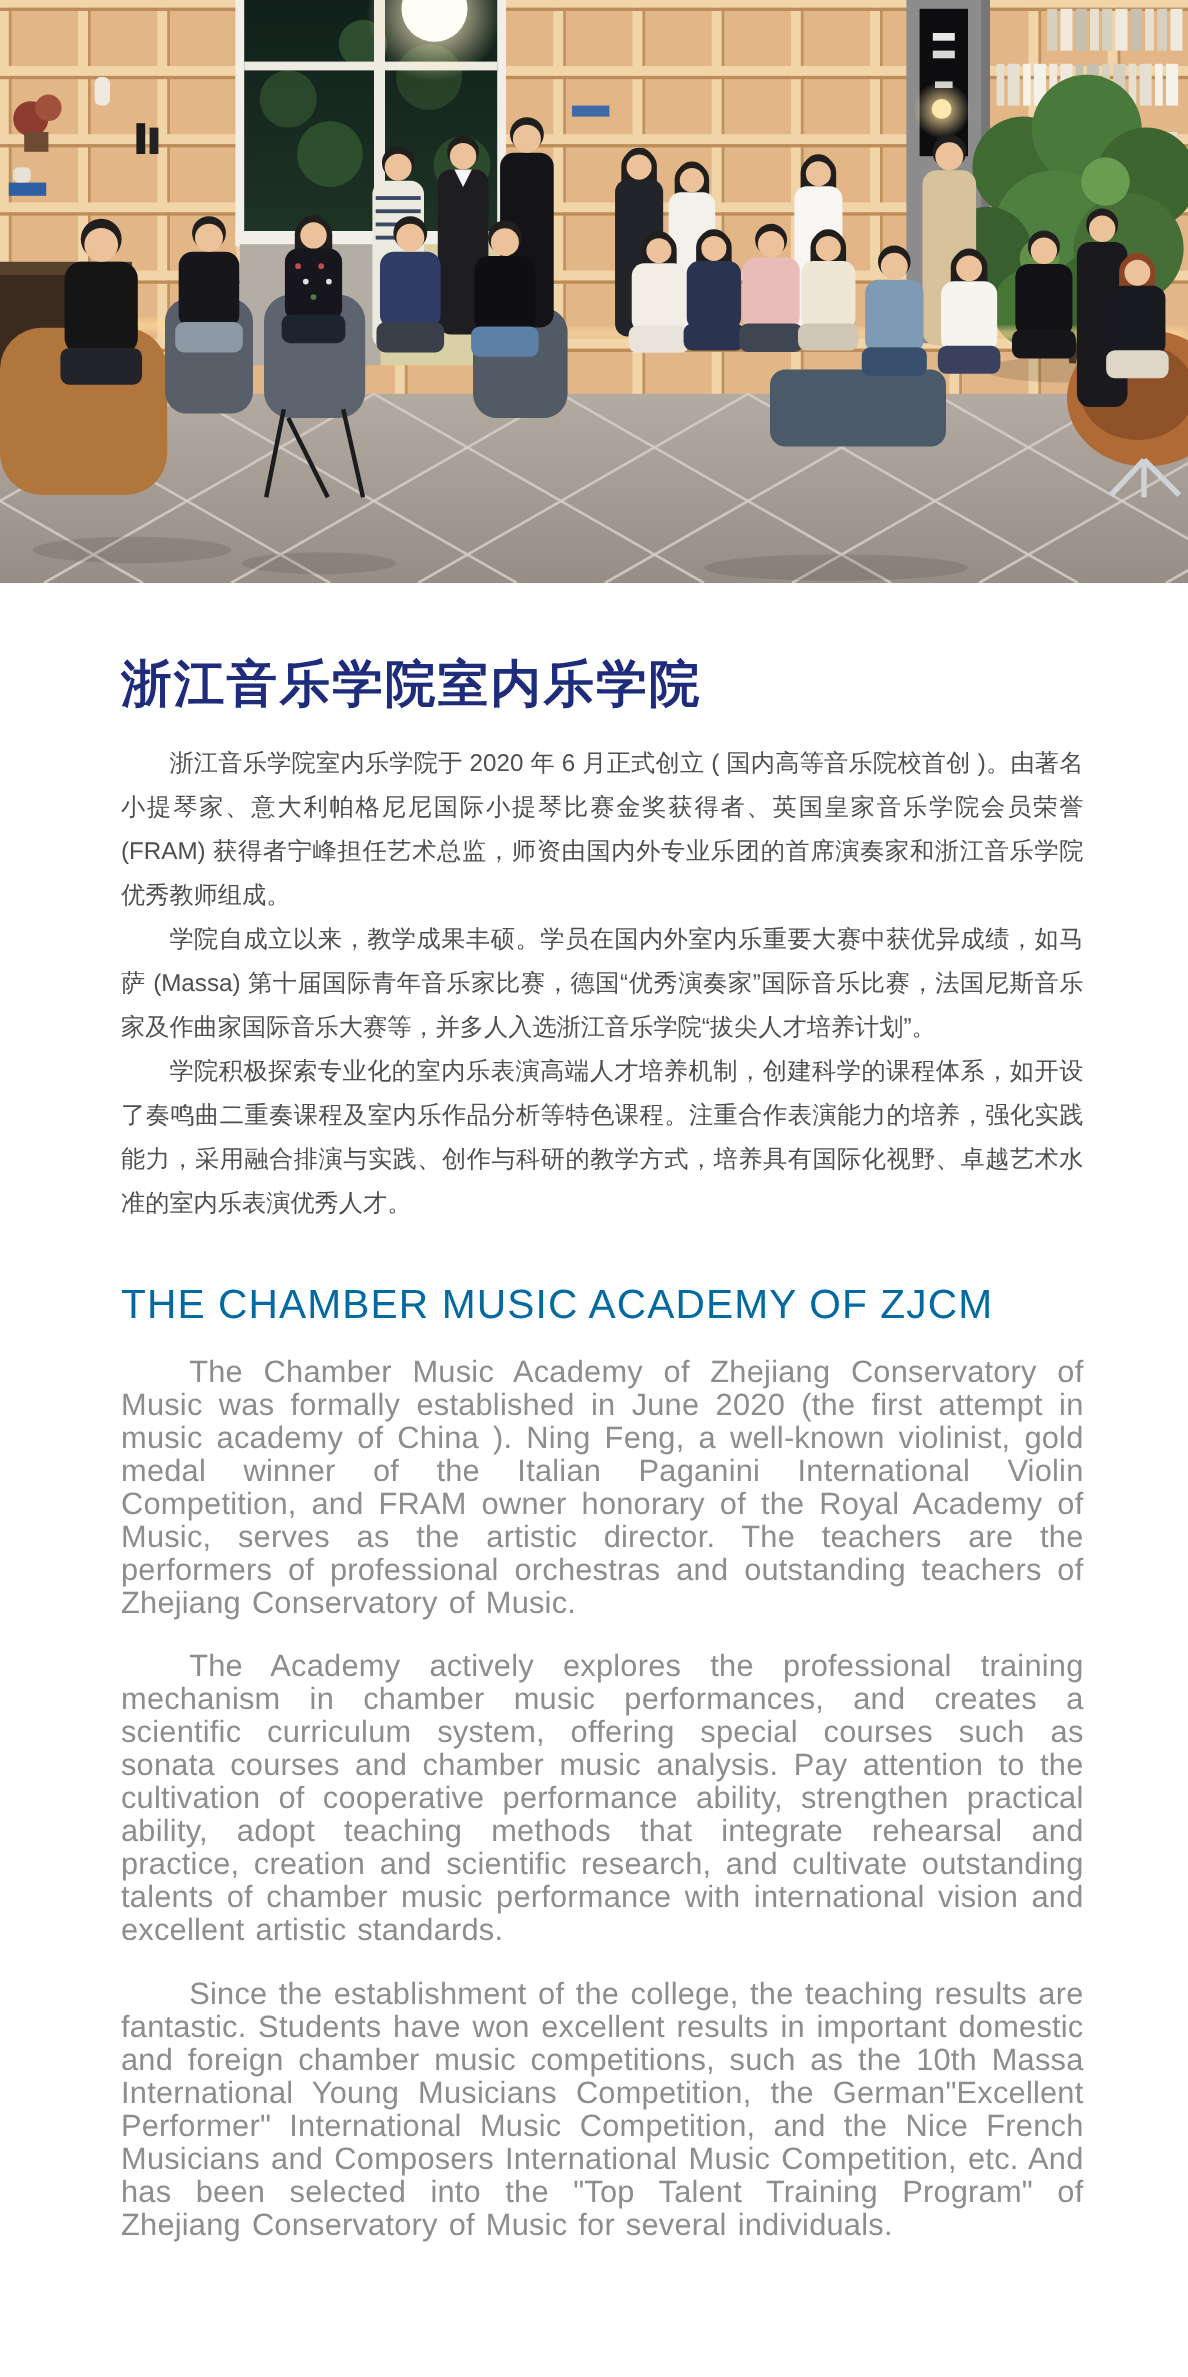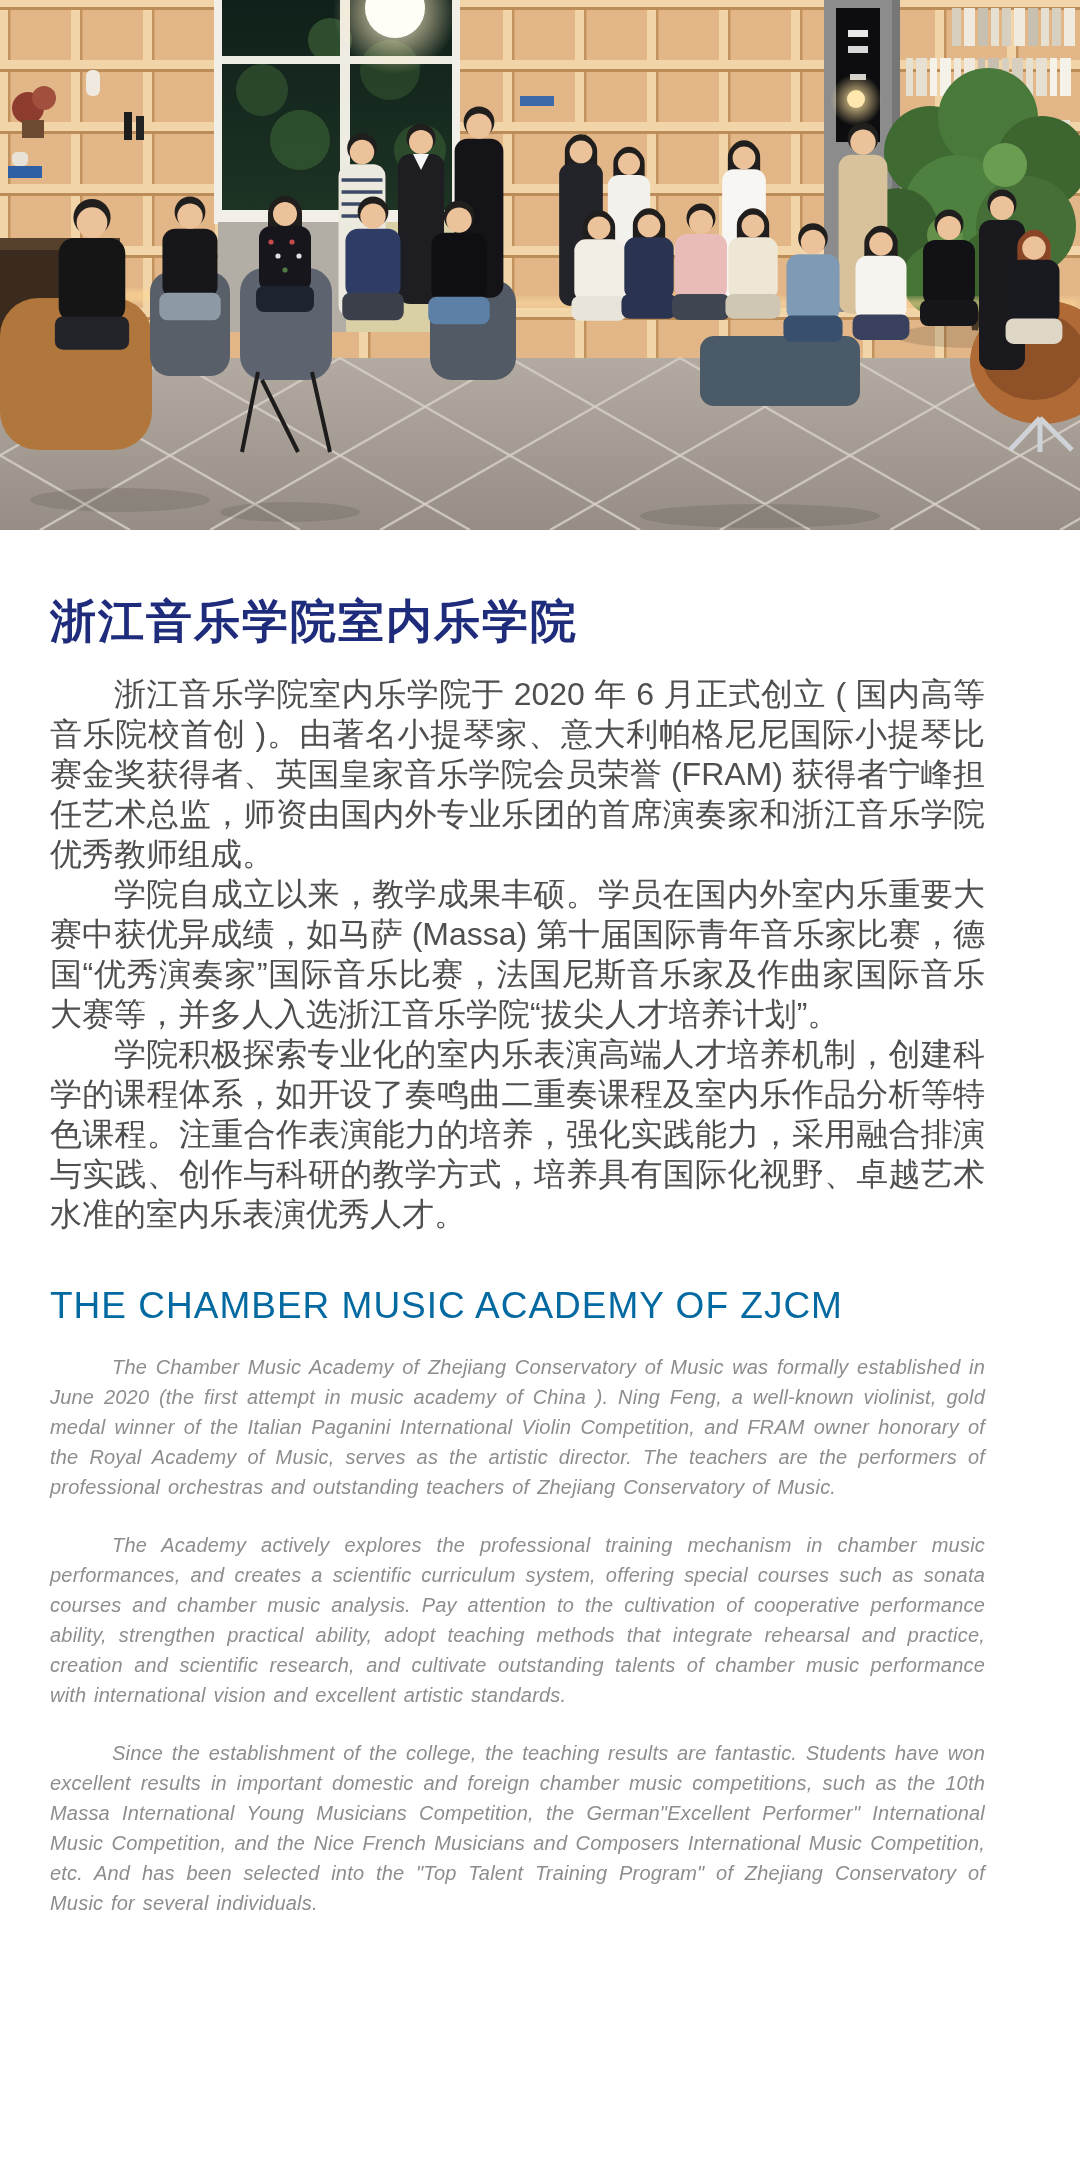--- a/index.html
+++ b/index.html
@@ -3,35 +3,35 @@
 <meta charset="utf-8">
 <style>
   html,body{margin:0;padding:0;}
   body{
     width:1080px;height:2161px;background:#ffffff;
     font-family:"Liberation Sans",sans-serif;
     overflow:hidden;
   }
   .photo{width:1080px;height:530px;overflow:hidden;background:#e0b284;}
   .photo svg{display:block;}
-  .content{padding:0 95px 0 50px;}
+  .content{padding:0 95px 0 110px;}
   .zh-title{
     margin:66px 0 0;
     font-size:46px;line-height:50px;font-weight:700;
     color:#1F2C7B;letter-spacing:2px;
     font-family:"DejaVu Sans","Liberation Sans",sans-serif;
   }
-  .zh-body{margin-top:28px;font-size:32px;line-height:40px;color:#4f4f4f;text-align:justify;}
+  .zh-body{margin-top:28px;font-size:22px;line-height:40px;color:#4f4f4f;text-align:justify;}
   .zh-body p{margin:0;text-indent:2em;}
   .en-title{
     margin:52px 0 0;
     font-size:37px;line-height:40px;font-weight:400;
     color:#0369a1;letter-spacing:1px;white-space:nowrap;
   }
-  .en-body{margin-top:26px;font-size:20px;line-height:30px;color:#8d8d8d;text-align:justify;font-style:italic;}
+  .en-body{margin-top:26px;font-size:28px;line-height:30px;color:#8d8d8d;text-align:justify;}
   .en-body p{margin:0 0 28px;text-indent:62px;word-spacing:2px;letter-spacing:0.2px;}
 </style>
 </head>
 <body>
 
 <div class="photo">
   <svg viewBox="0 0 1080 530" width="1080" height="530" xmlns="http://www.w3.org/2000/svg" role="img" aria-label="Group photo of about twenty faculty members and students of the Chamber Music Academy, standing and seated in a lounge with floor-to-ceiling wooden bookshelves, a window, a pendant lamp, a large green plant and a gray tiled floor">
     <defs>
       <radialGradient id="lampGlow">
         <stop offset="0%" stop-color="#fffdf2" stop-opacity="0.95"></stop>

